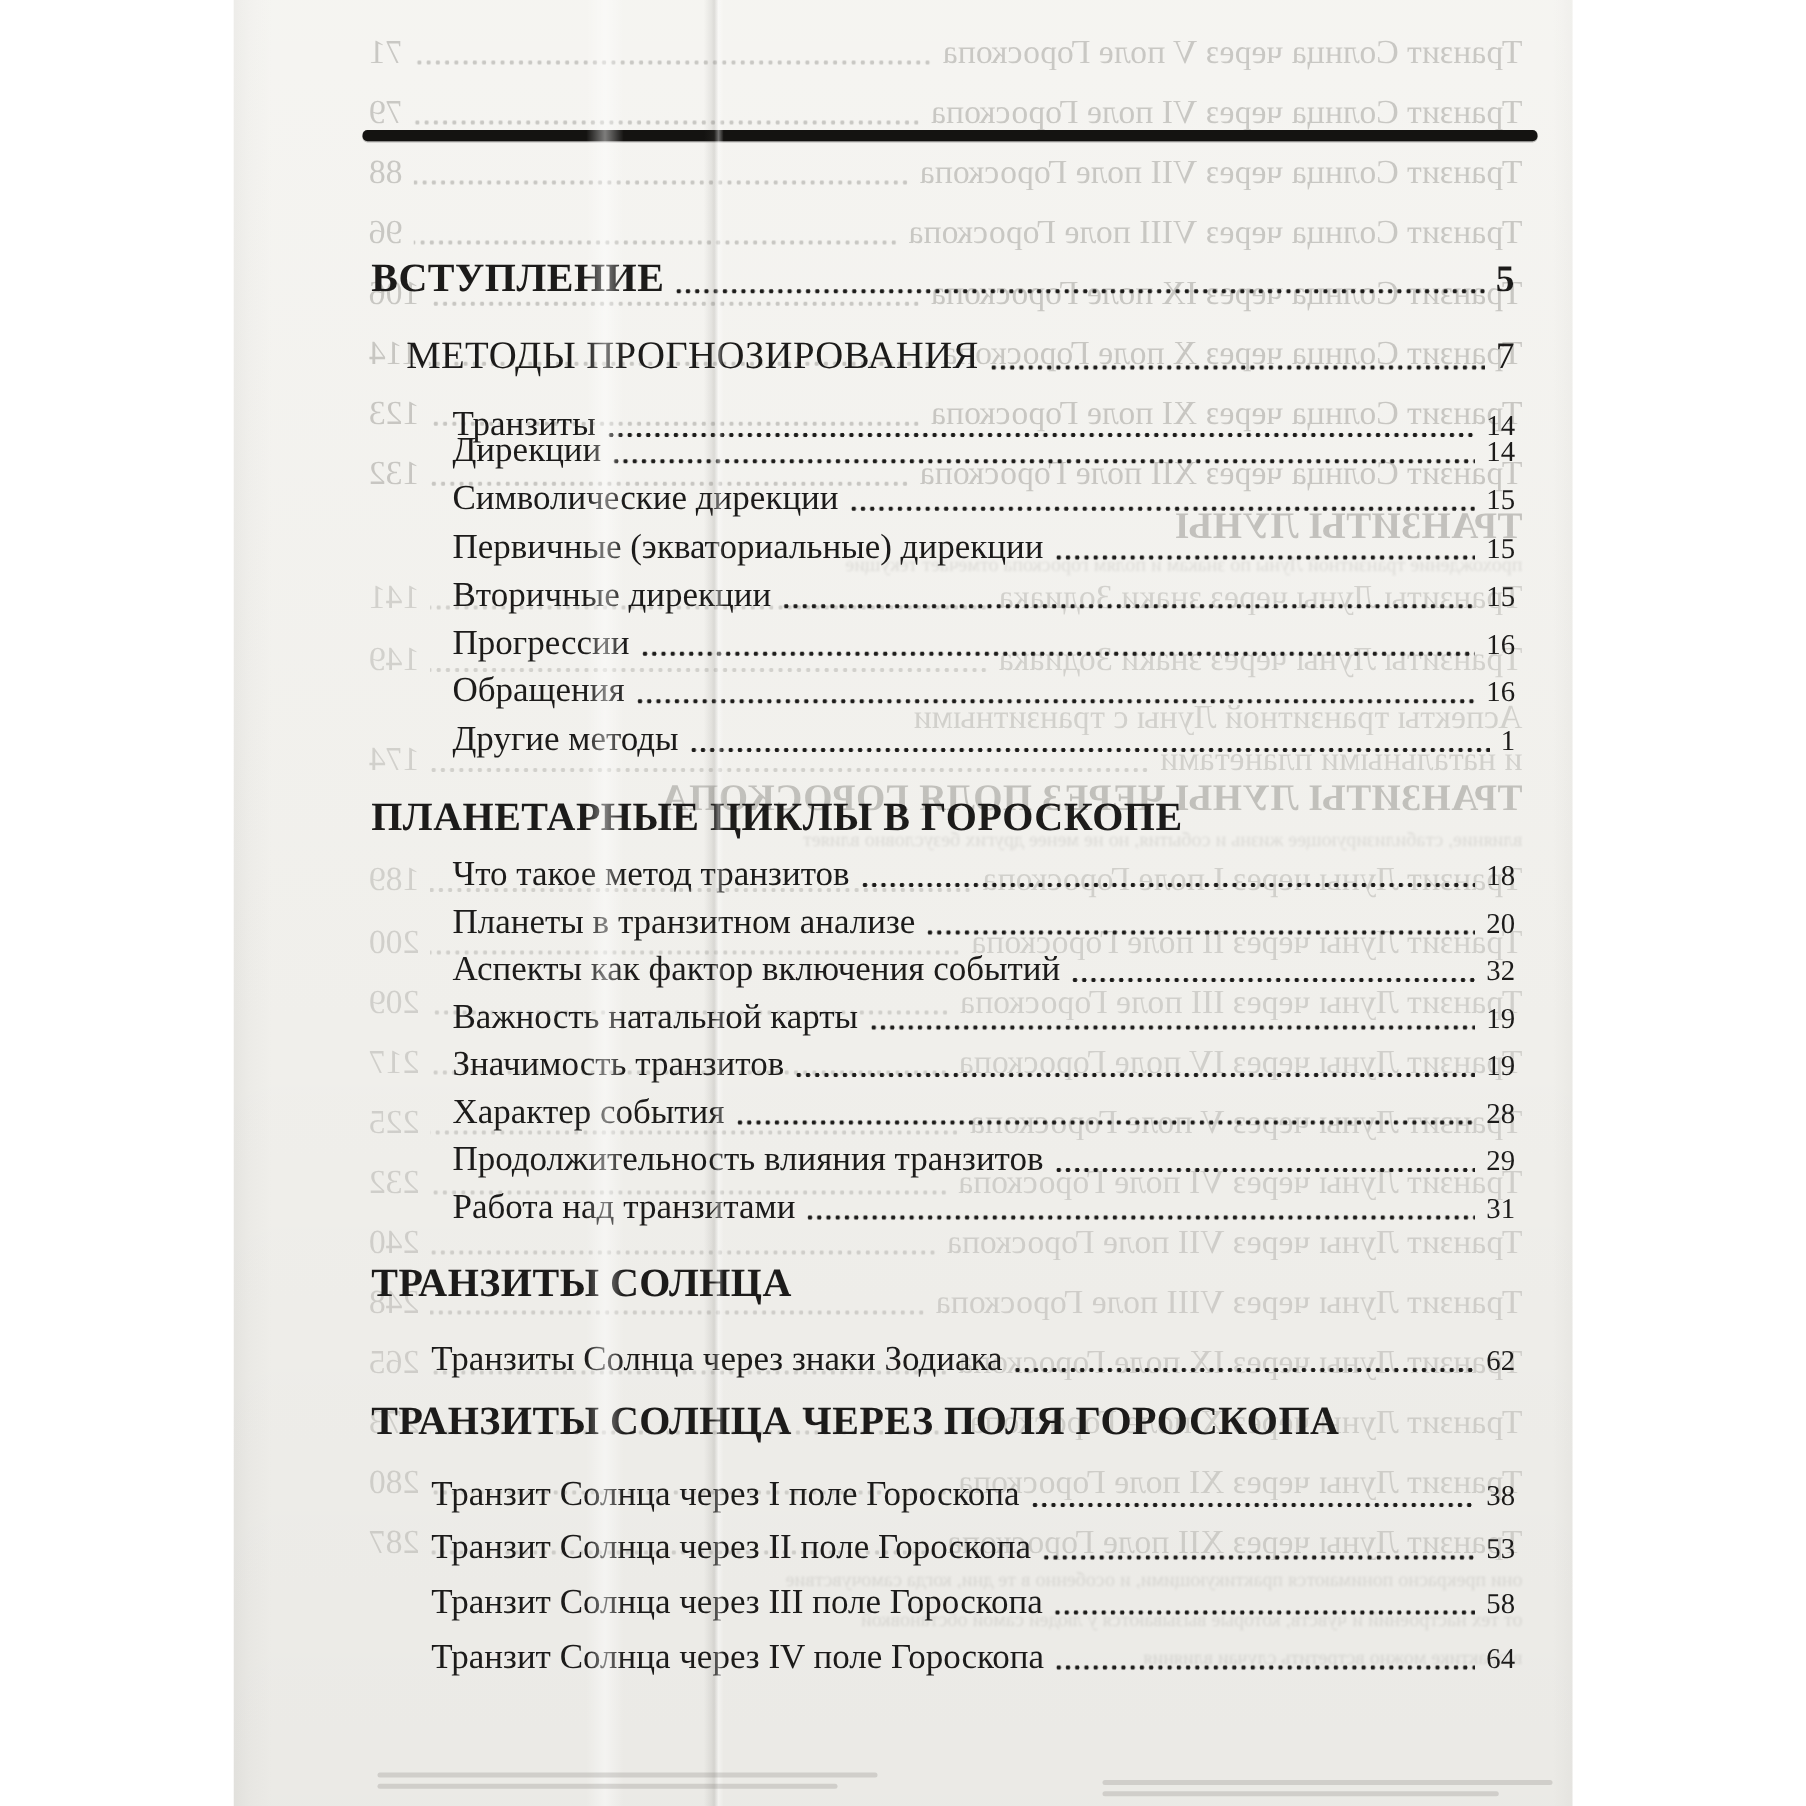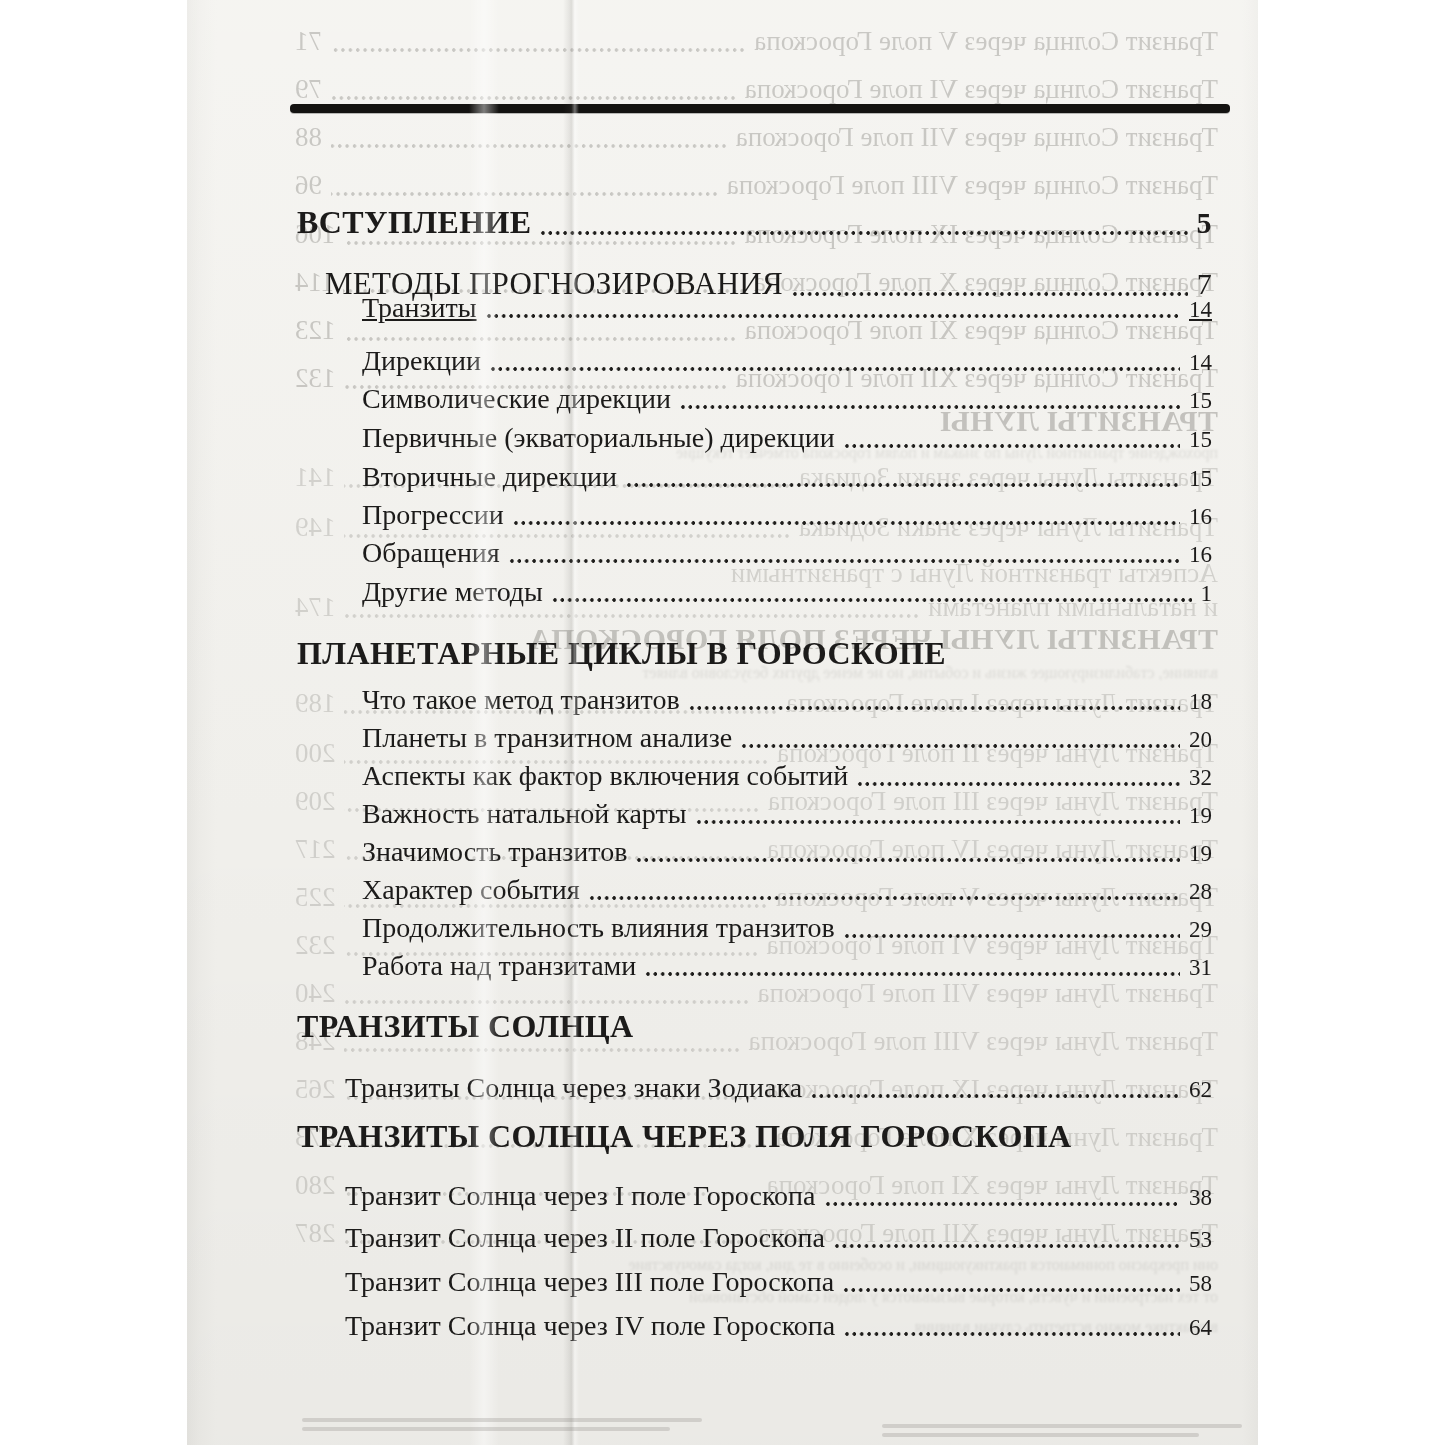--- a/index.html
+++ b/index.html
@@ -245,21 +245,21 @@
       <div class="row h-bold lvl-top" style="top: 204px;">
         <span>ВСТУПЛЕНИЕ</span>
         <span class="leader"></span>
         <span class="pagenum">5</span>
       </div>
       <div class="row h-reg lvl-met" style="top: 266px;">
         <span>МЕТОДЫ ПРОГНОЗИРОВАНИЯ</span>
         <span class="leader"></span>
         <span class="pagenum">7</span>
       </div>
-      <div class="row item lvl-sub" style="top: 292px; text-decoration: underline;">
+      <div class="row item lvl-sub" style="top: 324px;">
         <span>Транзиты</span>
         <span class="leader"></span>
         <span class="pagenum">14</span>
       </div>
       <div class="row item lvl-sub" style="top: 345px;">
         <span>Дирекции</span>
         <span class="leader"></span>
         <span class="pagenum">14</span>
       </div>
       <div class="row item lvl-sub" style="top: 383px;">

